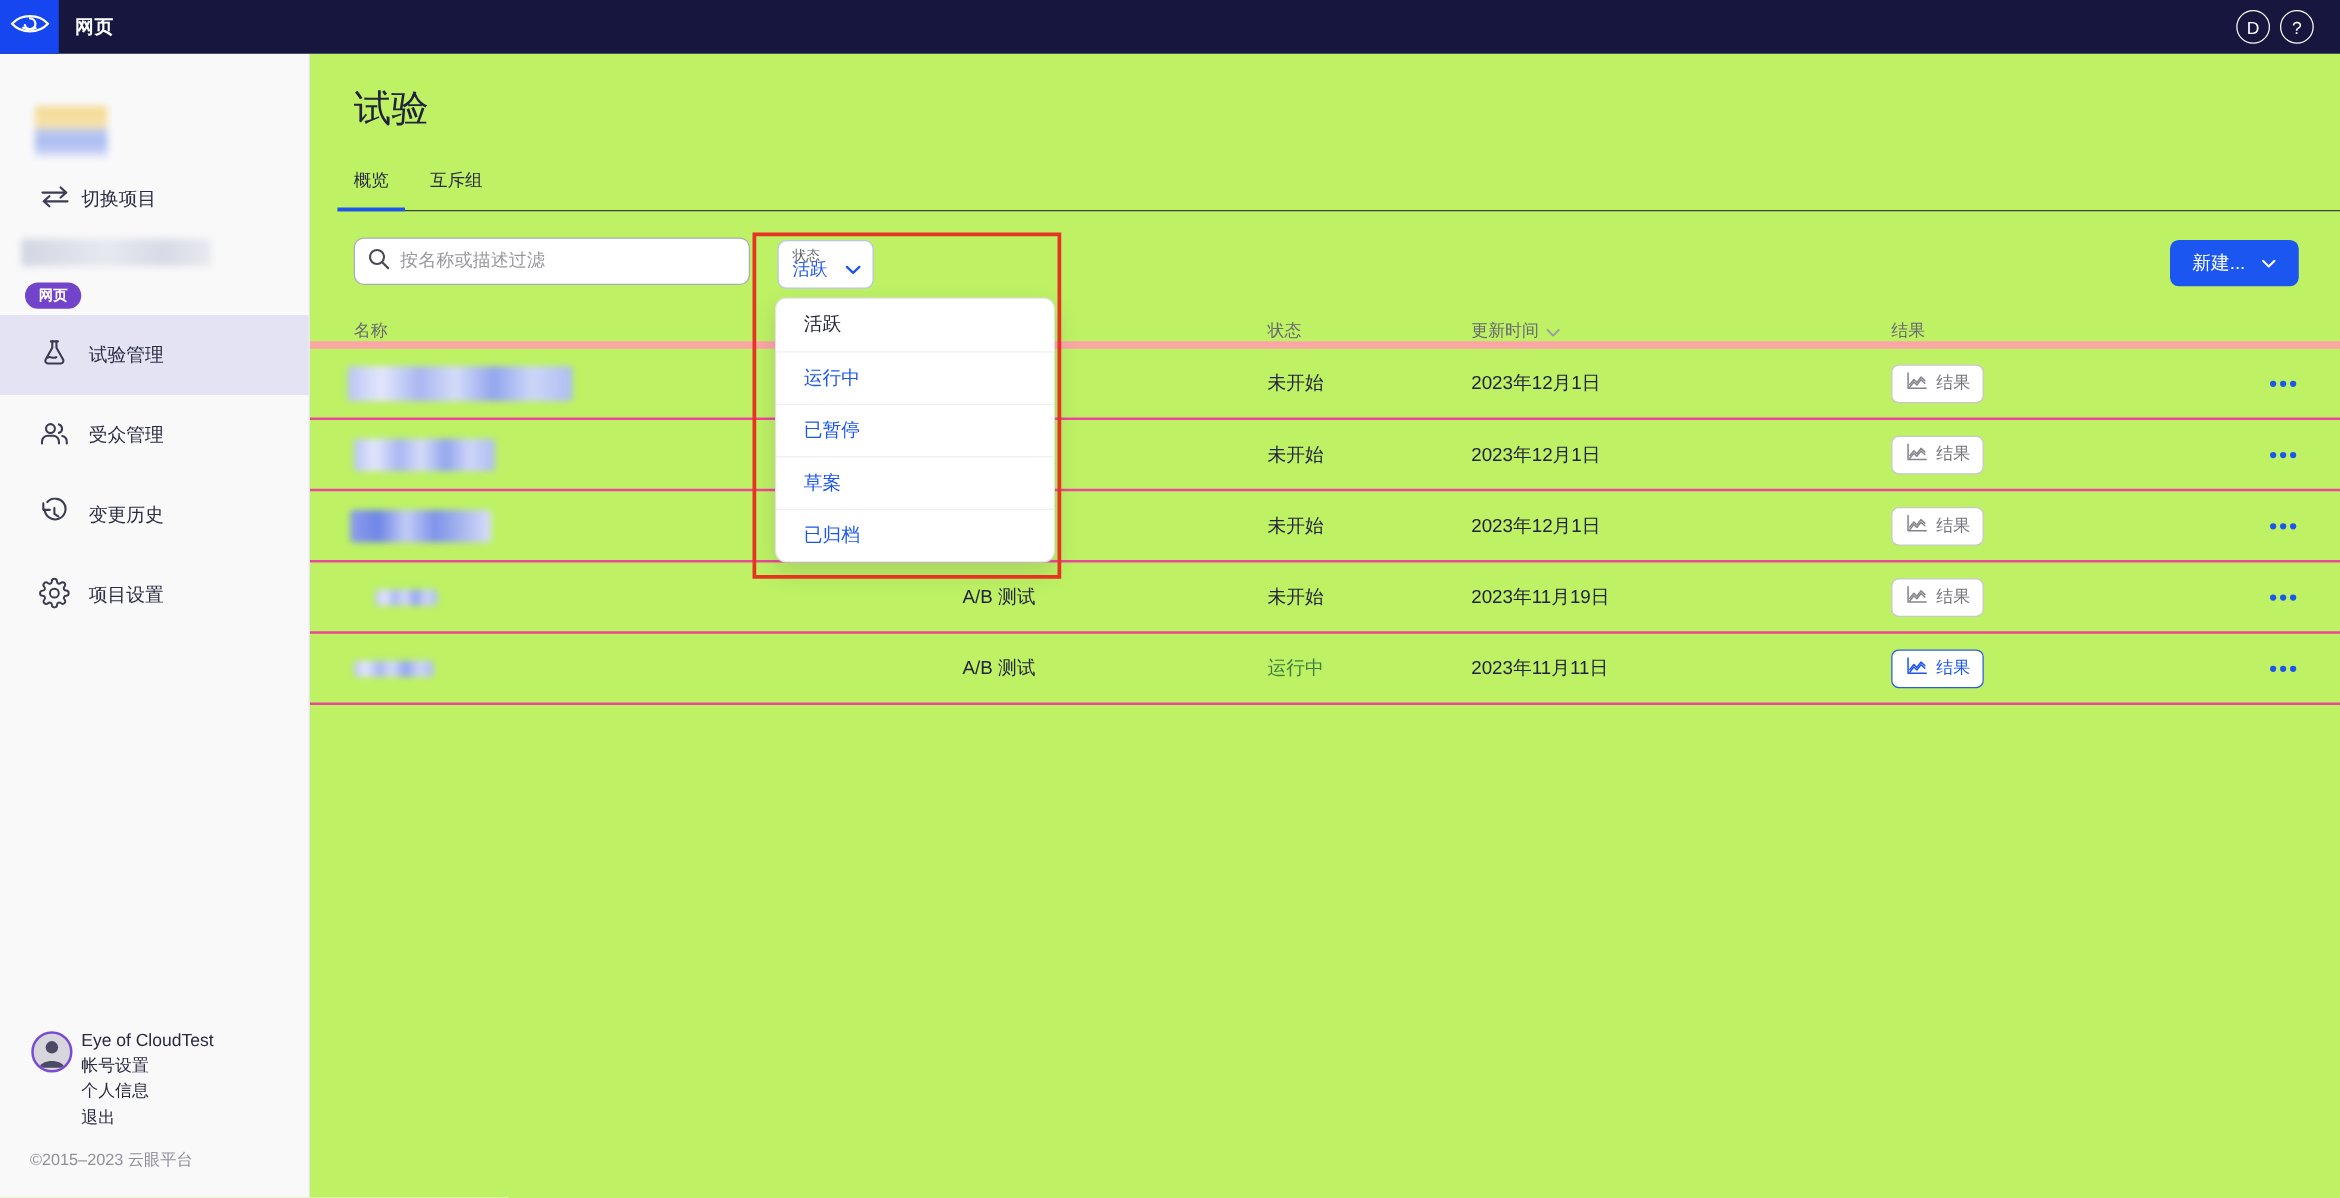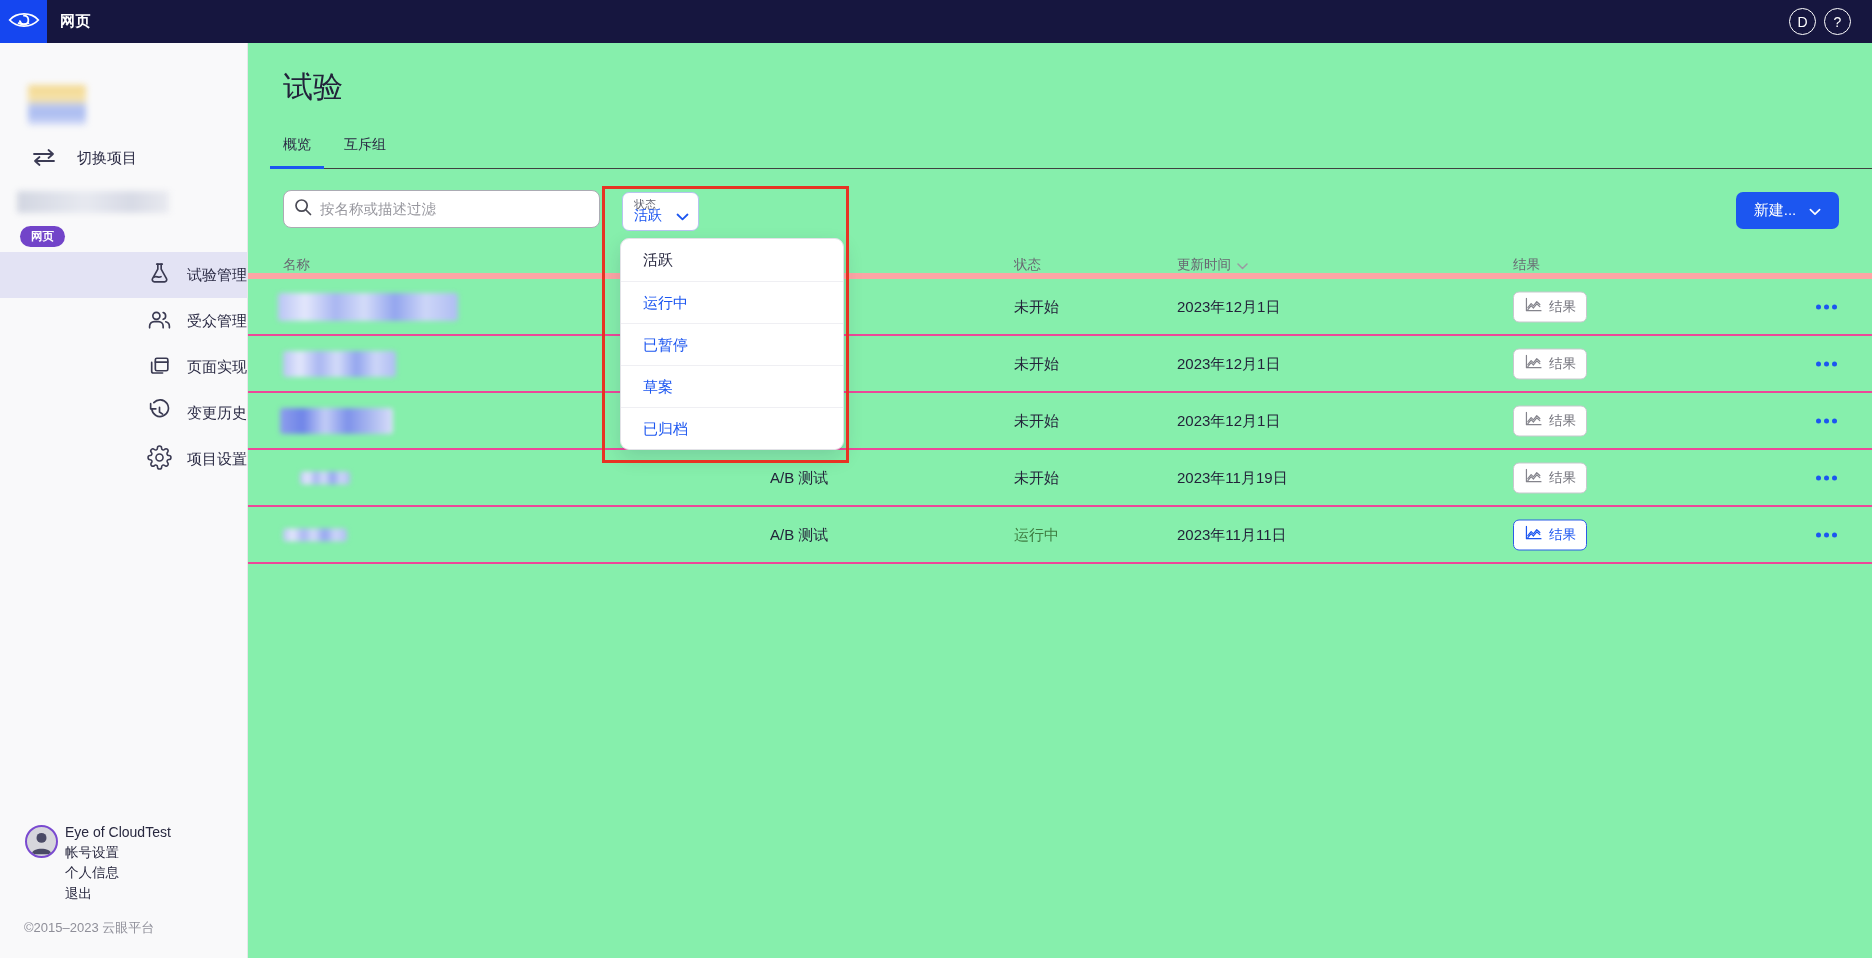--- a/index.html
+++ b/index.html
@@ -10,37 +10,37 @@
   .topbar { position:absolute; top:0; left:0; right:0; height:43px; background:#16163f; display:flex; align-items:center; z-index:10; }
   .logo-sq { width:47px; height:43px; background:#1546f0; display:flex; align-items:center; justify-content:center; flex:none; }
   .brand { color:#fff; font-size:15px; font-weight:700; margin-left:13px; letter-spacing:.5px; }
   .topbar-right { margin-left:auto; display:flex; gap:8px; padding-right:21px; }
   .tb-circle { width:27px; height:27px; border:1.5px solid #fff; border-radius:50%; color:#fff; font-size:14px; display:flex; align-items:center; justify-content:center; cursor:pointer; }
 
   
   .sidebar { position:absolute; top:43px; left:0; width:248px; bottom:0; background:#f9f9fa; border-right:1px solid #e7e7ea; z-index:5; }
   .logo-blur { position:absolute; left:28px; top:42px; width:58px; height:40px; border-radius:2px;
     background:linear-gradient(180deg,#f3d88e 0%,#f6e3ac 38%,#b9c7f3 52%,#a9bbf0 72%,#d6ddf8 100%); filter:blur(3px); }
-  .switch-row { position:absolute; left:27px; top:103px; display:flex; align-items:center; gap:16px; color:#2b2b44; font-size:15px; cursor:pointer; }
+  .switch-row { position:absolute; left:27px; top:103px; display:flex; align-items:center; gap:4px; color:#2b2b44; font-size:15px; cursor:pointer; }
   .switch-row svg { width:34px; height:22px; color:#3c3c55; }
   .project-blur { position:absolute; left:17px; top:148px; width:152px; height:22px; border-radius:2px;
     background:linear-gradient(90deg,#d2d6e1,#e7e9f0 45%,#d7dae5 75%,#e9eaf0); filter:blur(3px); }
   .badge { position:absolute; left:20px; top:183px; background:#7244c9; color:#fff; font-size:11.5px; font-weight:700; padding:3px 11px; border-radius:11px; }
   .menu { position:absolute; top:209px; left:0; right:0; }
-  .menu-item { height:46px; display:flex; align-items:center; padding-left:31px; gap:15px; font-size:15px; color:#2b2b44; cursor:pointer;justify-content:flex-end; }
+  .menu-item { height:64px; display:flex; align-items:center; padding-left:31px; gap:15px; font-size:15px; color:#2b2b44; cursor:pointer; }
   .menu-item.active { background:#e3e3f4; }
   .menu-item svg { width:25px; height:25px; color:#3a3a52; flex:none; }
   .avatar { position:absolute; left:25px; top:782px; width:33px; height:33px; border-radius:50%; border:2px solid #7a4ad0; background:#d6d6dc; overflow:hidden; }
   .user-text { position:absolute; left:65px; top:779px; line-height:20.5px; color:#28283f; }
   .user-name { font-size:14px; }
   .user-link { font-size:13.5px; cursor:pointer; }
   .copyright { position:absolute; left:24px; top:876px; font-size:13px; color:#8f8f99; }
 
   
-  .main { position:absolute; left:248px; top:43px; right:0; bottom:0; background:#86efac; }
+  .main { position:absolute; left:248px; top:43px; right:0; bottom:0; background:#bef264; }
   .page-title { position:absolute; left:35px; top:24px; font-size:30px; font-weight:500; color:#22223a; }
   .tabs { position:absolute; left:22px; right:0; top:93px; height:33px; border-bottom:1px solid #404040; display:flex; }
   .tab { padding:0 13px; font-size:14px; color:#2b2b44; position:relative; cursor:pointer; }
   .tab + .tab { margin-left:7px; }
   .tab.active::after { content:""; position:absolute; left:0; right:0; bottom:-1px; height:3px; background:#1c56f0; }
 
   .search-box { position:absolute; left:35px; top:147px; width:317px; height:38px; border:1px solid #ababb3; border-radius:8px; display:flex; align-items:center; padding:0 10px; gap:8px; background:#fff; }
   .search-box input { border:none; outline:none; font-size:14.5px; flex:1; color:#222238; background:transparent; font-family:inherit; }
   .search-box input::placeholder { color:#98989f; }
 
@@ -142,30 +142,20 @@
           <path d="M2.5 20v-1.6a4.4 4.4 0 0 1 4.4-4.4h4.2a4.4 4.4 0 0 1 4.4 4.4V20"></path>
           <path d="M15.5 5.3a3.4 3.4 0 0 1 0 6.5"></path>
           <path d="M18 14.2a4.4 4.4 0 0 1 3.5 4.2V20"></path>
         </svg>
       </span>
       <span>受众管理</span>
     </div>
     <div class="menu-item">
       <span>
         <svg viewBox="0 0 24 24" fill="none" stroke="currentColor" stroke-width="1.6" stroke-linecap="round" stroke-linejoin="round">
-          <rect x="8" y="5" width="12" height="12" rx="1.5"></rect>
-          <path d="M8 8.7h12"></path>
-          <path d="M4.5 9v8.5A1.7 1.7 0 0 0 6.2 19.2H15"></path>
-        </svg>
-      </span>
-      <span>页面实现</span>
-    </div>
-    <div class="menu-item">
-      <span>
-        <svg viewBox="0 0 24 24" fill="none" stroke="currentColor" stroke-width="1.6" stroke-linecap="round" stroke-linejoin="round">
           <polyline points="3.5 4.5 3.5 9.5 8.5 9.5"></polyline>
           <path d="M4.6 9.5a8 8 0 1 0 2-6"></path>
           <polyline points="12 8 12 12.5 15 14.5"></polyline>
         </svg>
       </span>
       <span>变更历史</span>
     </div>
     <div class="menu-item">
       <span>
         <svg viewBox="0 0 24 24" fill="none" stroke="currentColor" stroke-width="1.5" stroke-linecap="round" stroke-linejoin="round">

